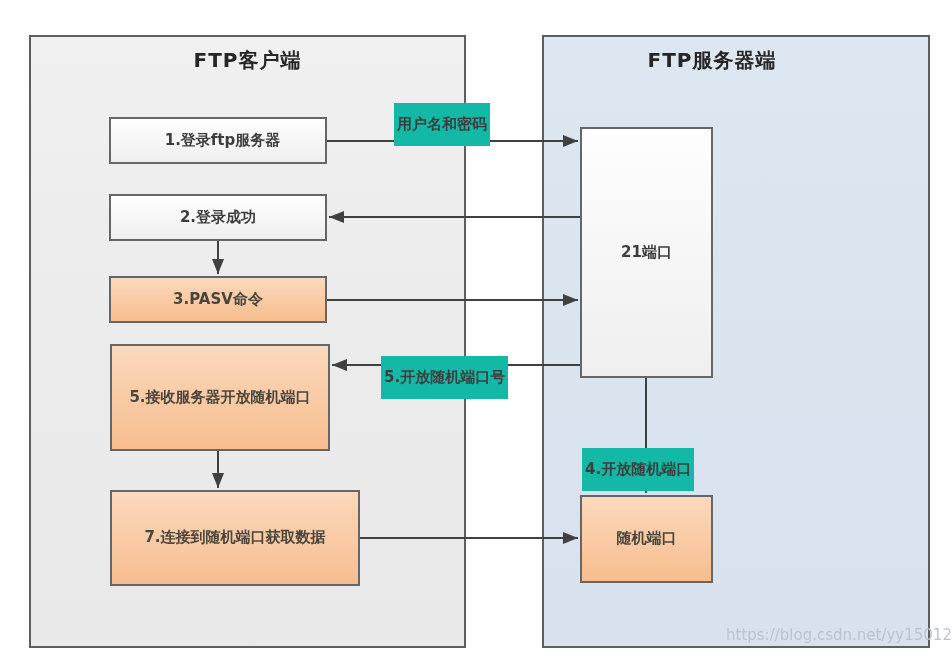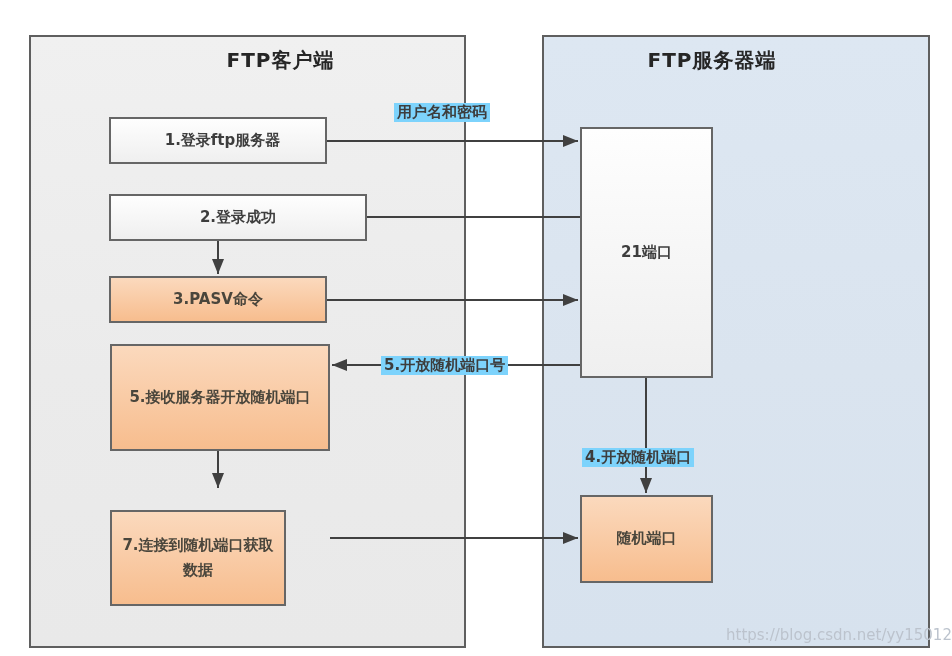--- a/index.html
+++ b/index.html
@@ -22,43 +22,43 @@
   }
   .panel{position:absolute;border:2px solid var(--panel-border);box-sizing:border-box;z-index:0;}
   .panel.client{left:29px;top:35px;width:437px;height:613px;
     background:linear-gradient(180deg,#f0f0f0 0%,#ebebeb 55%,#e9e9e9 100%);}
   .panel.server{left:542px;top:35px;width:388px;height:613px;
     background:linear-gradient(180deg,#dde7f2 0%,#dae4ef 55%,#d7e2ee 100%);}
   .panel-title{
     position:absolute;text-align:center;font-size:20px;font-weight:bold;
     color:#262626;letter-spacing:1px;z-index:2;
   }
-  .panel-title.client{left:29px;top:47px;width:437px;margin-left:33px;}
+  .panel-title.client{left:29px;top:47px;width:437px;}
   .panel-title.server{left:518px;top:47px;width:388px;}
   .arrows{position:absolute;left:0;top:0;width:952px;height:656px;z-index:1;pointer-events:none;}
   .arrows line{stroke:var(--arrow);stroke-width:2;}
   .arrows .head{fill:var(--arrow);}
   .box{
     position:absolute;border:2px solid var(--box-border);box-sizing:border-box;
     display:flex;align-items:center;justify-content:center;text-align:center;
     font-size:15px;font-weight:bold;color:var(--text);line-height:1.7;
     padding:2px 8px;z-index:2;
   }
   .box.white{background:linear-gradient(180deg,var(--white-box-top) 0%,var(--white-box-bottom) 100%);}
   .box.orange{background:linear-gradient(180deg,var(--orange-box-top) 0%,var(--orange-box-bottom) 100%);color:#4a463c;}
   #box1{left:109px;top:117px;width:218px;height:47px;padding-left:17px;}
-  #box2{left:109px;top:194px;width:258px;height:47px;}
+  #box2{left:109px;top:194px;width:218px;height:47px;}
   #box3{left:109px;top:276px;width:218px;height:47px;}
   #box6{left:110px;top:344px;width:220px;height:107px;}
-  #box7{left:110px;top:510px;width:176px;height:96px;}
+  #box7{left:110px;top:490px;width:250px;height:96px;}
   #port21{left:580px;top:127px;width:133px;height:251px;}
   #randomPort{left:580px;top:495px;width:133px;height:88px;}
   .edge-label{
     position:absolute;font-size:15px;font-weight:bold;color:var(--text);
-    background:#7dd3fc;padding:0 3px;white-space:nowrap;z-index:2;line-height:19px;
+    background:#14b8a6;padding:12px 3px;white-space:nowrap;z-index:2;line-height:19px;
   }
   #lblUserPass{left:394px;top:103px;}
   #lblOpen4{left:582px;top:448px;}
   #lblOpen5{left:381px;top:356px;}
   .watermark{
     position:absolute;left:726px;top:626px;font-size:15px;
     color:var(--watermark-text);z-index:3;white-space:nowrap;
   }
 </style>
 </head>

